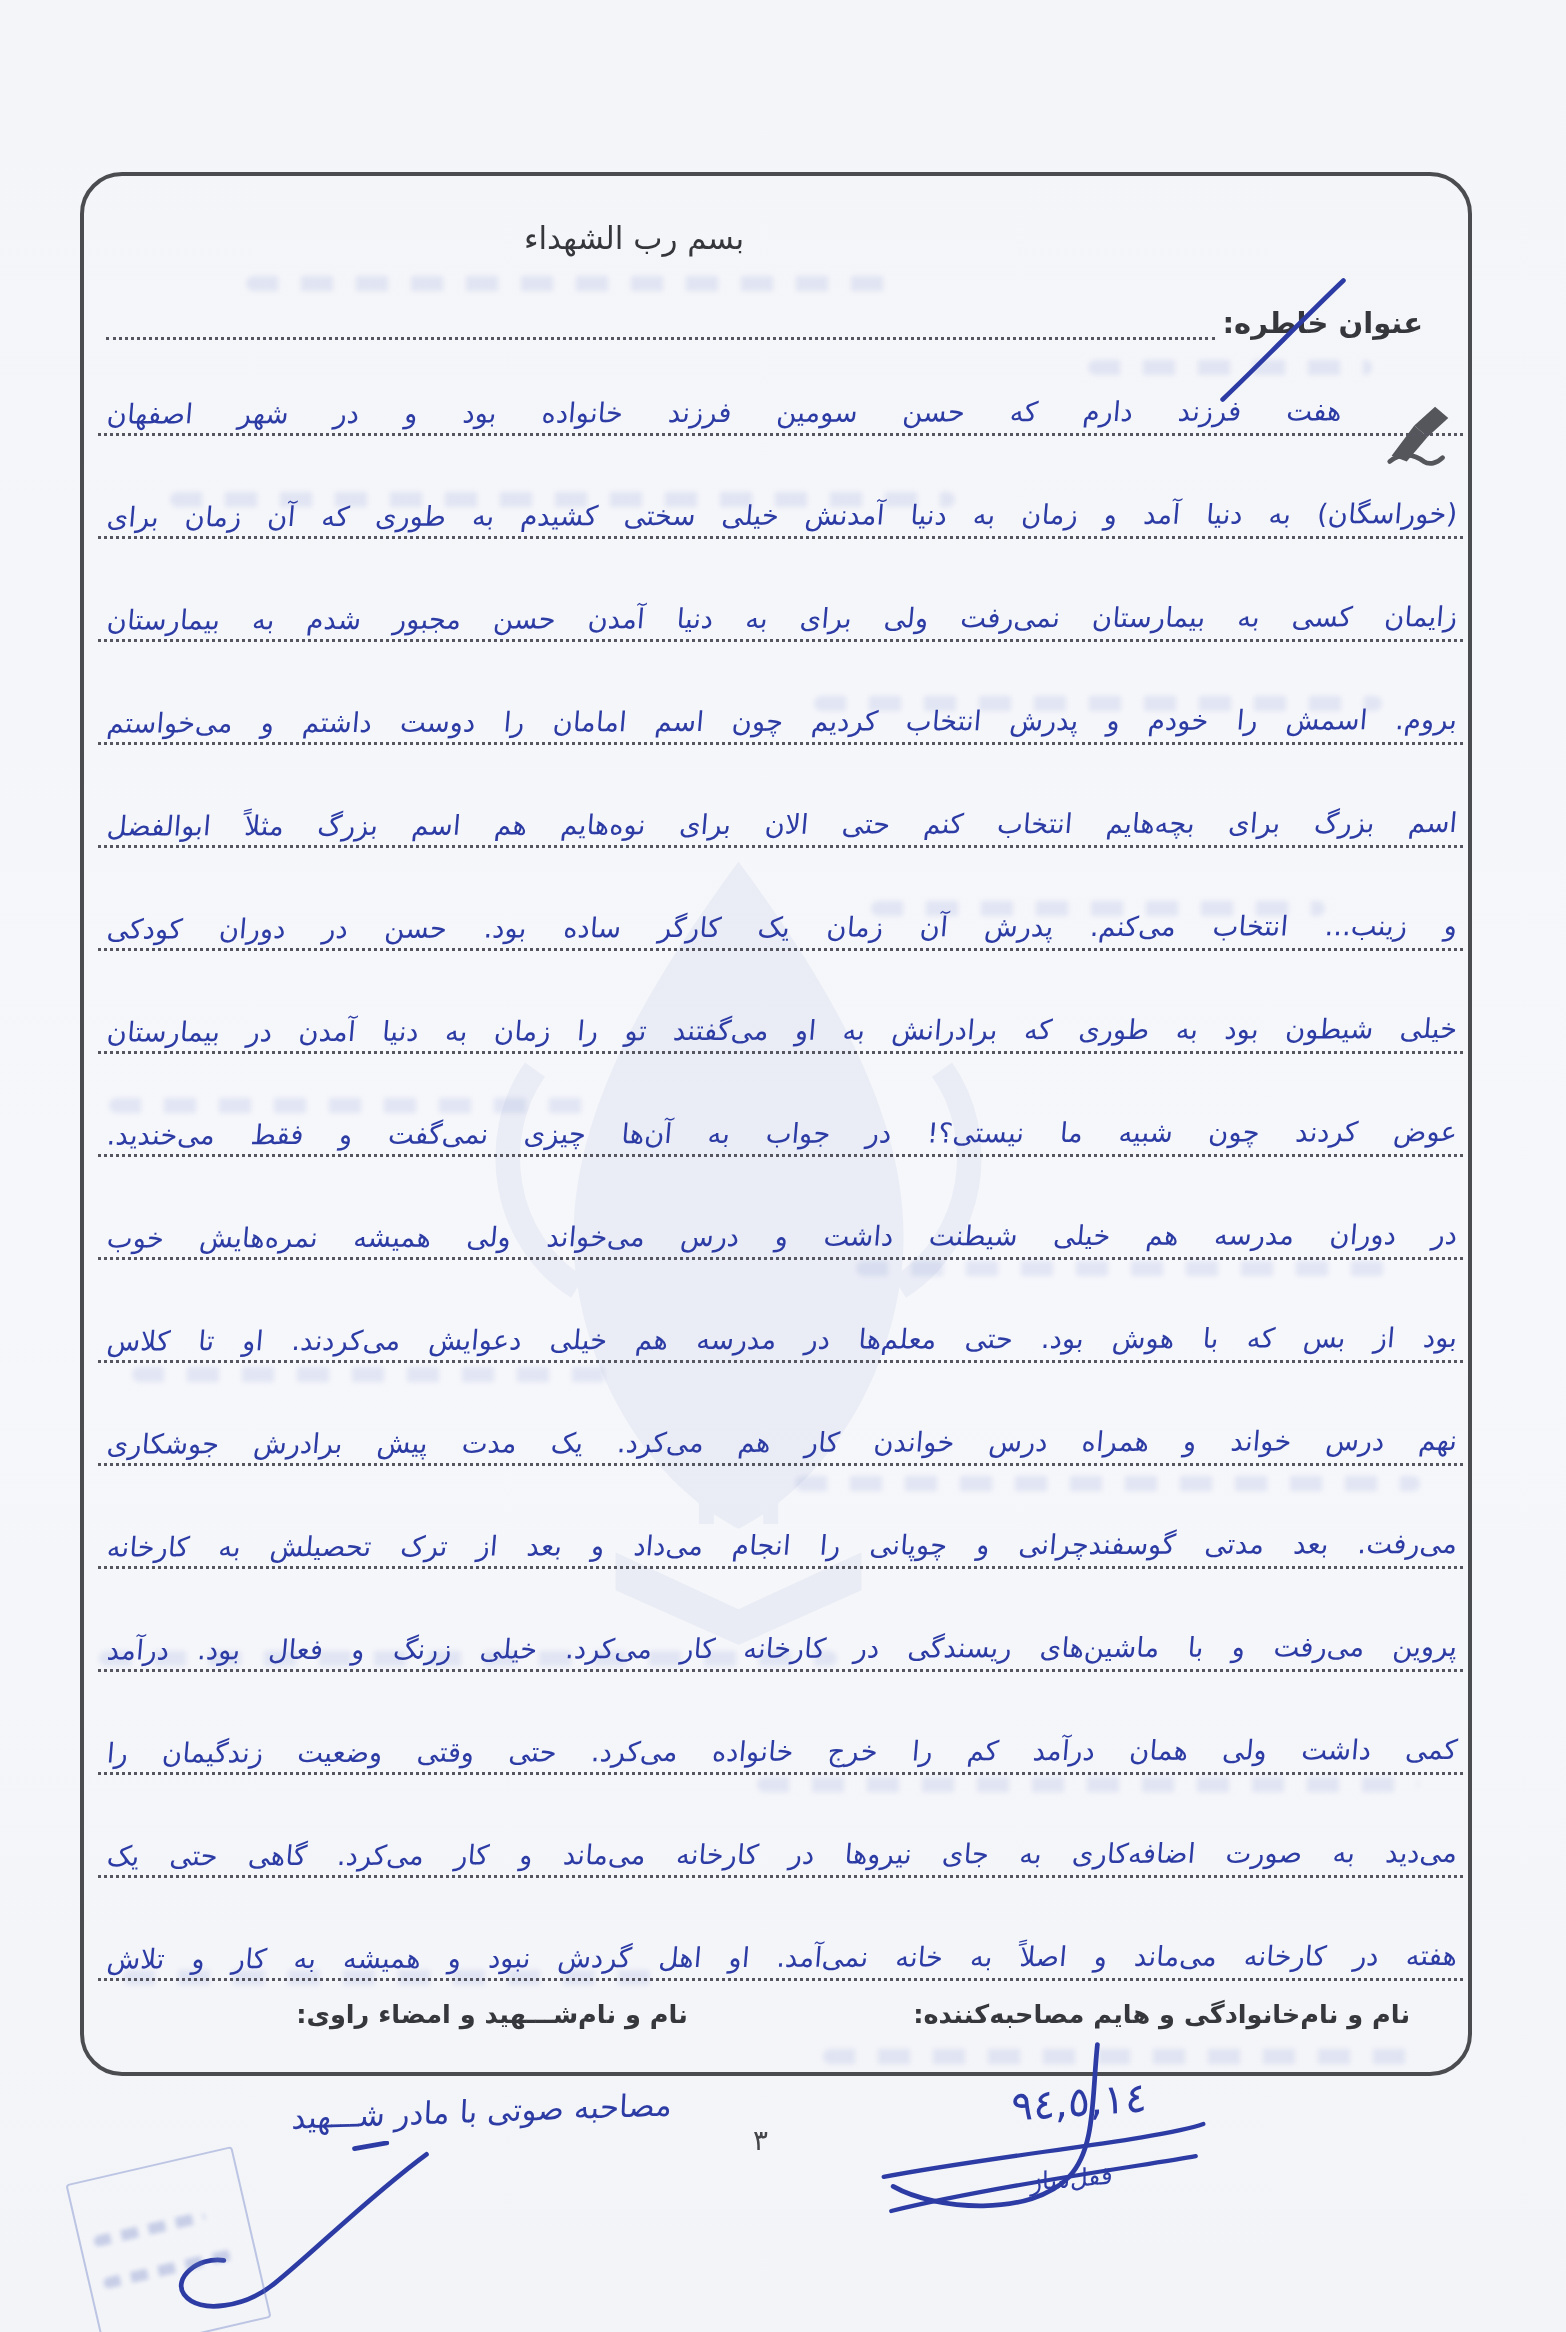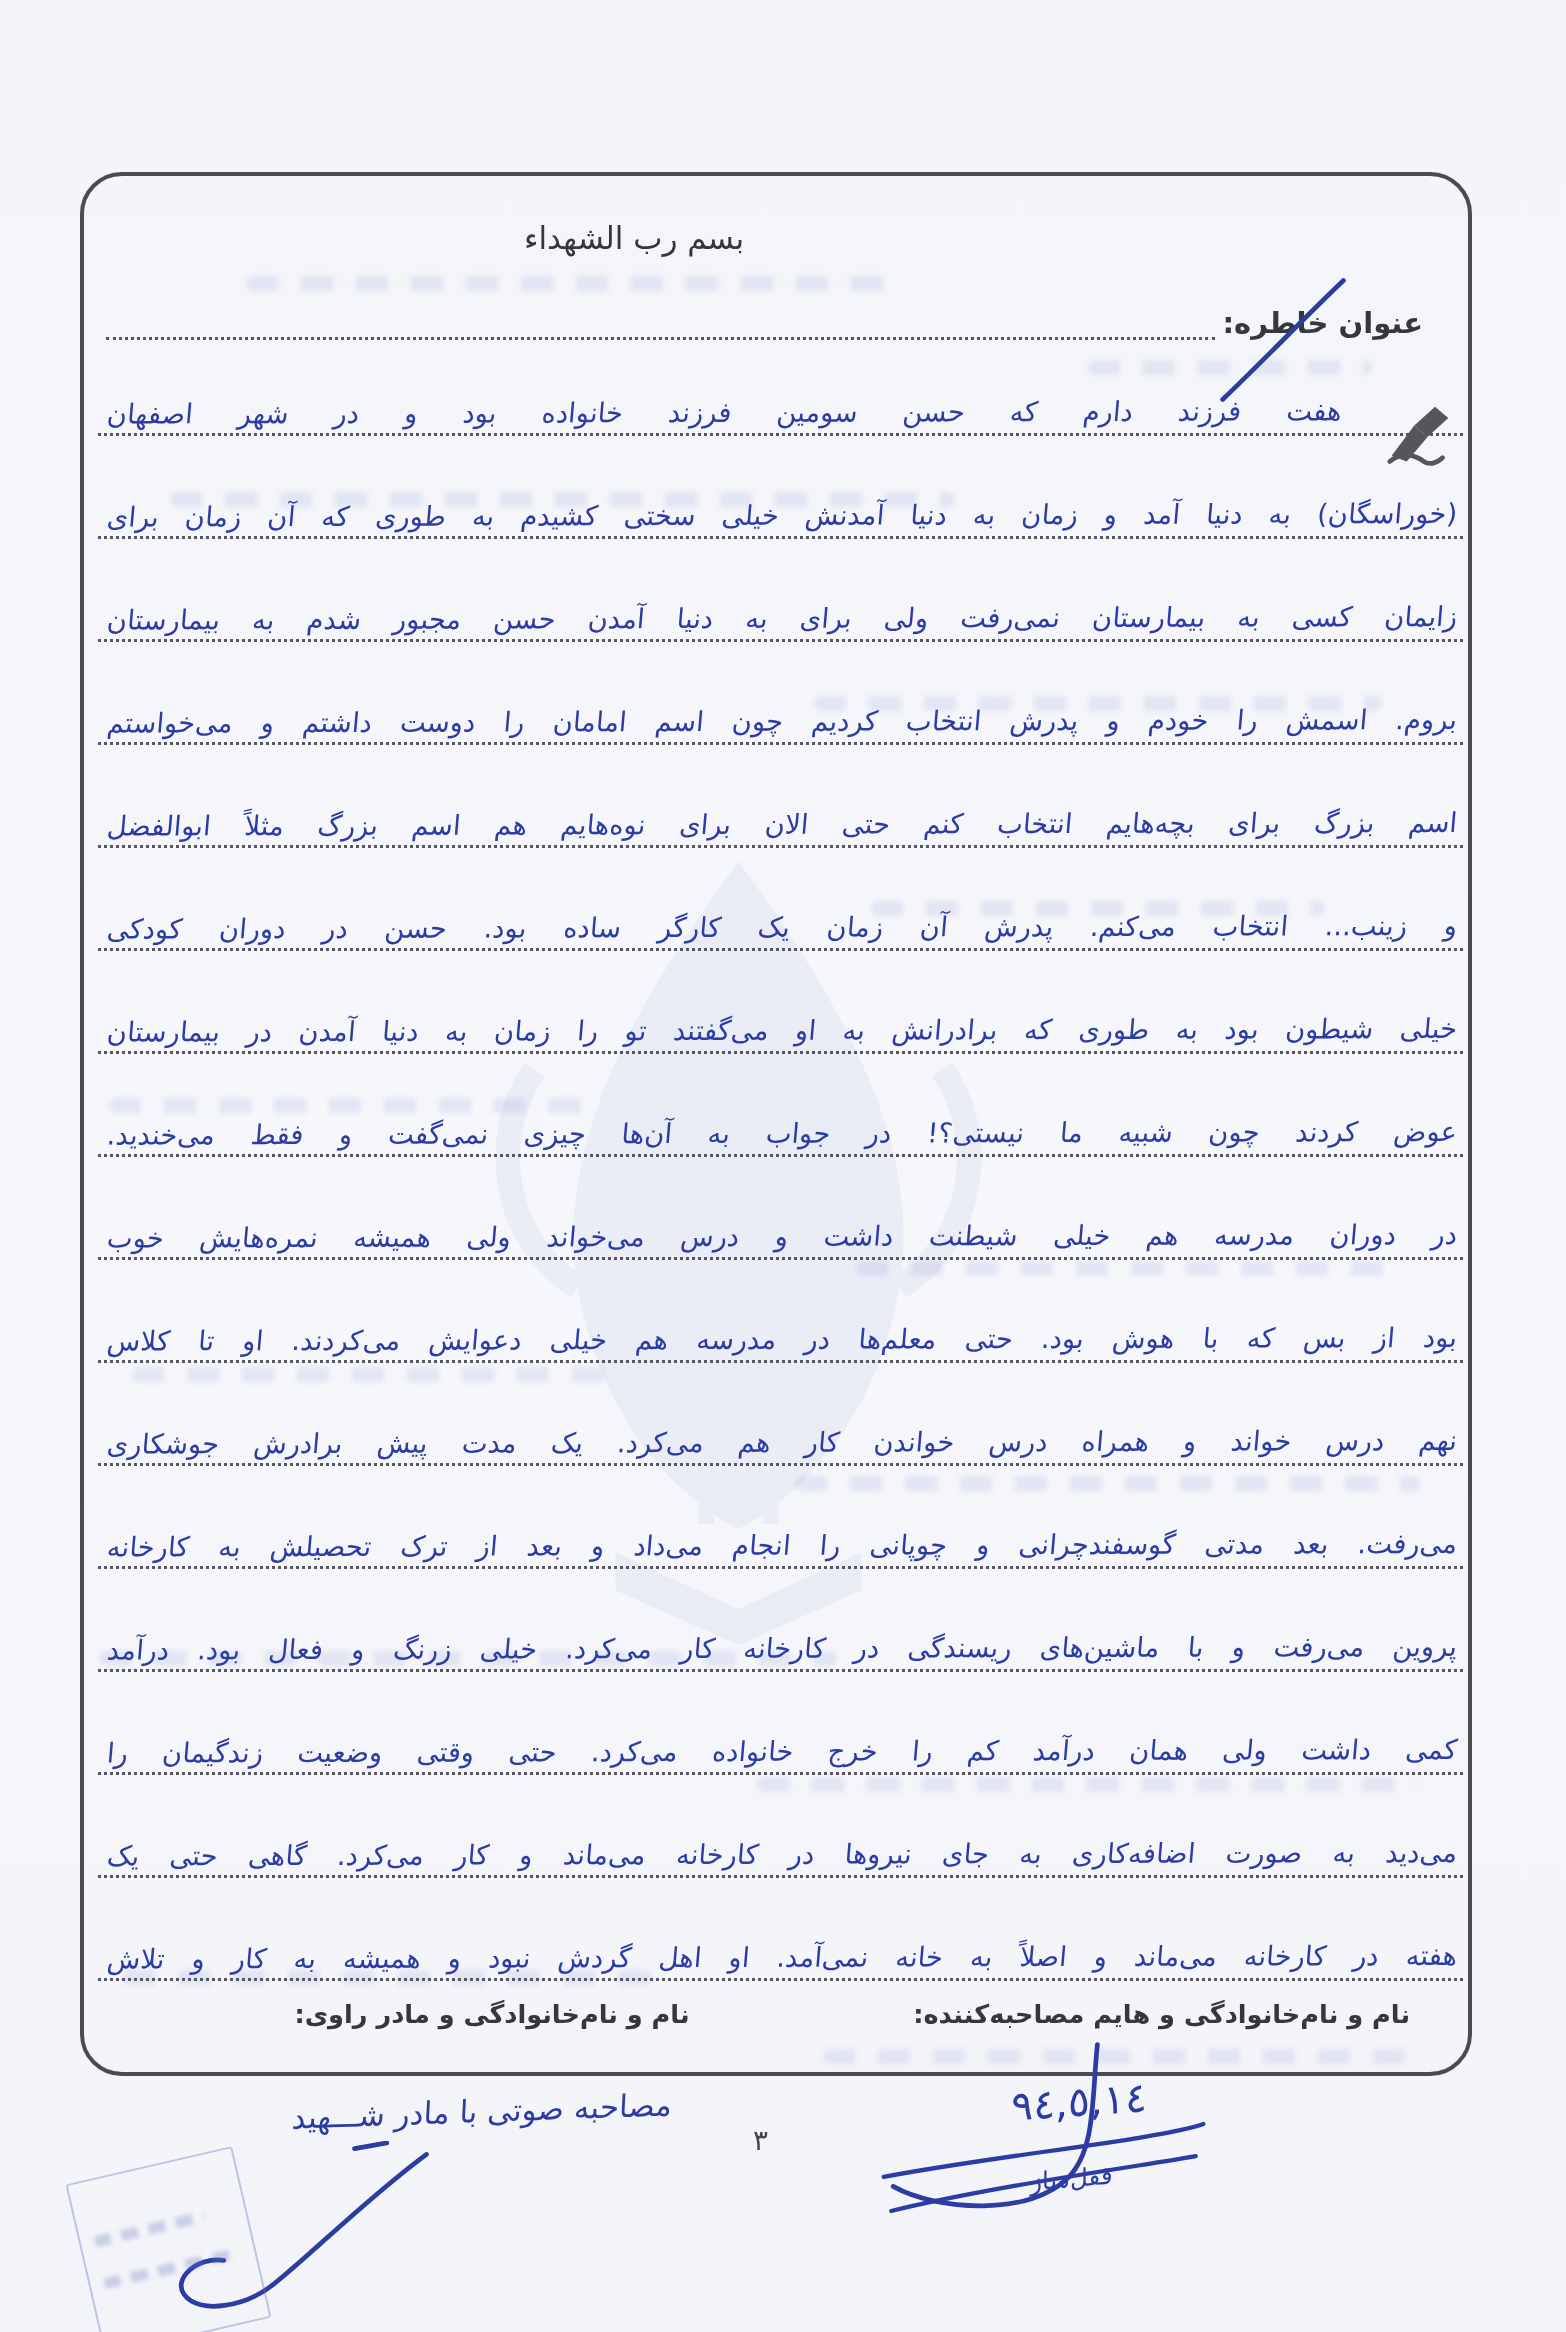--- a/index.html
+++ b/index.html
@@ -165,21 +165,21 @@
       </div>
     <div class="line-row">
         <span class="hw">می‌دید به صورت اضافه‌کاری به جای نیروها در کارخانه می‌ماند و کار می‌کرد. گاهی حتی یک</span>
       </div>
     <div class="line-row">
         <span class="hw">هفته در کارخانه می‌ماند و اصلاً به خانه نمی‌آمد. او اهل گردش نبود و همیشه به کار و تلاش</span>
       </div>
   </div>
 
   <div class="footer-label interviewer">نام و نام‌خانوادگی و هایم مصاحبه‌کننده:</div>
-  <div class="footer-label narrator">نام و نام‌خانوادگی و مادر راوی:</div>
+  <div class="footer-label narrator">نام و نام‌شـــهید و امضاء راوی:</div>
 
   <div class="hand-note">مصاحبه صوتی با مادر شـــهید</div>
   <div class="hand-date">٩٤,٥,١٤</div>
   <div class="hand-name">قفل‌ساز</div>
 
   <svg class="sig narrator" width="322" height="180" viewBox="0 0 340 190">
     <path d="M312 14 C 252 58 192 118 152 150 C 122 175 72 184 56 162 C 44 145 70 122 98 126" fill="none" stroke="#2d3ca4" stroke-width="5" stroke-linecap="round"></path>
     <path d="M236 8 L270 2" fill="none" stroke="#2d3ca4" stroke-width="5" stroke-linecap="round"></path>
   </svg>
 

